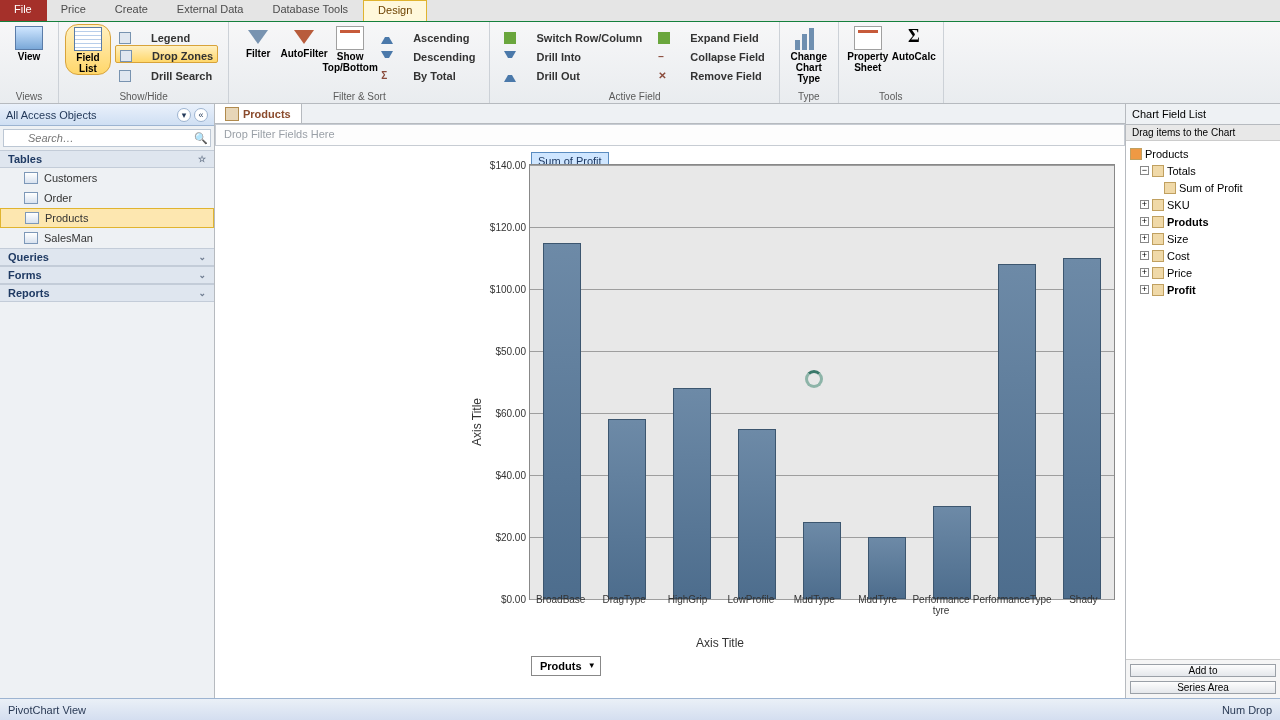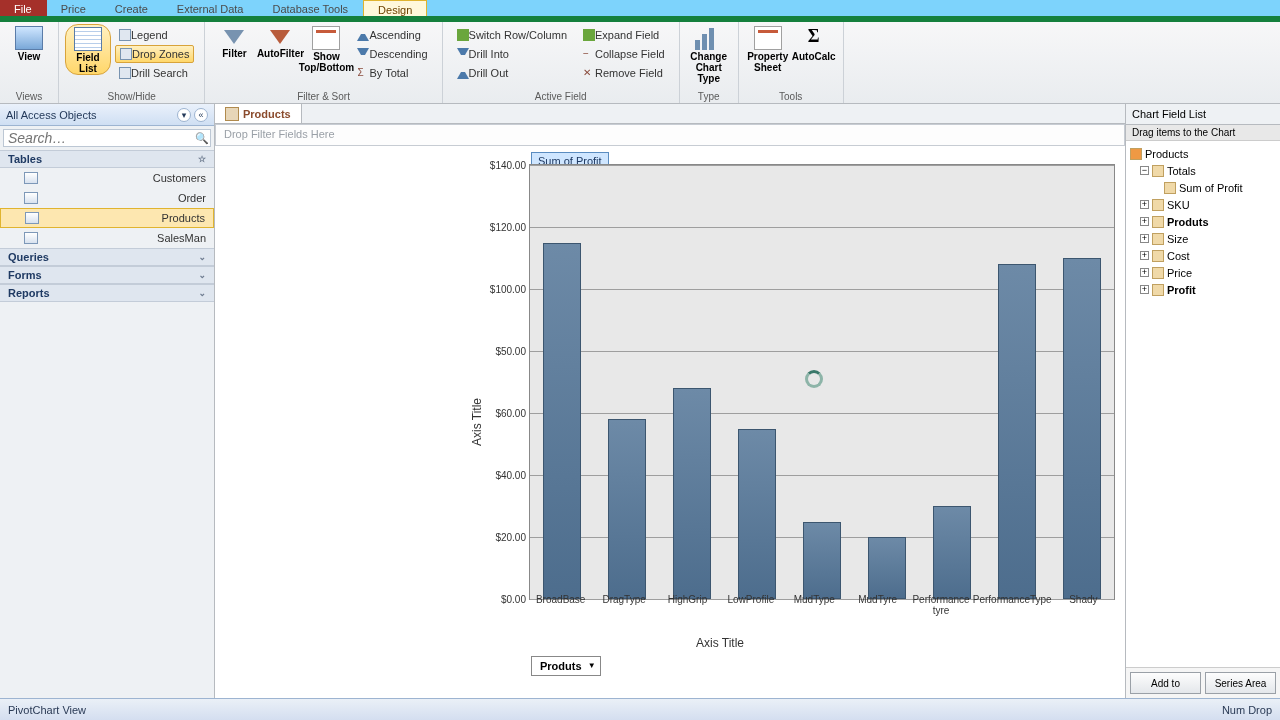--- a/index.html
+++ b/index.html
@@ -1,34 +1,34 @@
 <!DOCTYPE html>
 <html><head>
 <meta charset="utf-8">
 <style>
 * { box-sizing: border-box; margin: 0; padding: 0; font-family: "Segoe UI", Tahoma, sans-serif; font-size: 11px; }
 body { width: 1280px; height: 720px; background: #fff; overflow: hidden; }
 
 
-.tabs { display: flex; height: 22px; background: #7dd3fc; border-bottom: 6px solid #15803d; }
+.tabs { display: flex; height: 22px; background: #e5e5e5; border-bottom: 1px solid #15803d; }
 .tab { padding: 3px 14px; color: #4b4b4b; cursor: pointer; border-right: 1px solid transparent; }
 .tab.file { background: #a5302a; color: #fff; font-weight: 500; }
 .tab.ctx { background: #fff8db; border: 1px solid #e0b42f; border-bottom: none; color: #6d4200; }
 
 
 .ribbon { display: flex; height: 82px; background: linear-gradient(#f7f7f8,#e9ecef); border-bottom: 1px solid #b6babf; }
 .group { display: flex; flex-direction: column; border-right: 1px solid #ccd1d7; padding: 2px 6px 0 6px; }
 .group .row { display: flex; align-items: flex-start; flex: 1; }
 .group-label { text-align: center; font-size: 10px; color: #5a5a5a; padding: 2px 0 1px; }
 .bigbtn { display: flex; flex-direction: column; align-items: center; width: 46px; padding-top: 2px; cursor: pointer; }
 .bigbtn .ico { width: 28px; height: 24px; margin-bottom: 1px; }
 .bigbtn span { text-align: center; line-height: 11px; font-size: 10px; font-weight: bold; }
 .bigbtn.active { background: linear-gradient(#fff0c1,#ffd76a); border: 1px solid #d8a33a; border-radius: 13px; }
 .stackbtns { display: flex; flex-direction: column; gap: 1px; padding: 2px 4px; }
-.smbtn { display: flex; align-items: center; gap: 0; height: 18px; padding: 0 4px; cursor: pointer; font-size: 10px; color: #333; }
+.smbtn { display: flex; align-items: flex-end; gap: 20px; height: 18px; padding: 0 4px; cursor: pointer; font-size: 10px; color: #333; font-weight: bold; }
 .smbtn.active { background: linear-gradient(#fff0c1,#ffd76a); border: 1px solid #d8a33a; border-radius: 2px; }
 .smbtn .glyph { width: 12px; height: 12px; display: inline-block; }
 
 
 .ico-view { background: linear-gradient(#cfe6ff,#7aa8d8); border: 1px solid #5a7ca8; }
 .ico-fieldlist { background: repeating-linear-gradient(#fff,#fff 3px,#b8ceea 3px,#b8ceea 4px); border: 1px solid #5a7ca8; }
 .ico-filter { width:0; height:0; border-left:10px solid transparent; border-right:10px solid transparent; border-top:14px solid #7893b0; margin: 4px auto; }
 .ico-refresh { border: 3px solid #6aa63d; border-radius: 50%; border-top-color: transparent; width: 20px; height: 20px; }
 .ico-chart { display: flex; align-items: flex-end; gap: 2px; width: 26px; height: 22px; }
 .ico-chart i { width: 5px; background: #6f8fb0; }
@@ -41,26 +41,26 @@
 .g-clear { font-size:10px; color:#8a4b3c; }
 .g-green { width:10px;height:10px;background:#6aa63d; }
 
 
 .main { display: flex; height: 594px; }
 .nav { width: 215px; background: #eef1f4; border-right: 1px solid #b6babf; display: flex; flex-direction: column; }
 .nav-hdr { display: flex; align-items: center; height: 22px; background: linear-gradient(#eaf1fb,#cfdff3); border-bottom: 1px solid #9db4d1; padding: 0 6px; font-weight: 500; color: #243a5a; }
 .nav-hdr .sp { flex:1; }
 .nav-hdr .chev { width:14px;height:14px;border:1px solid #9db4d1;border-radius:7px;text-align:center;line-height:12px;font-size:9px;background:#fff;cursor:pointer; }
 .nav-search { display:flex; border:1px solid #bcc7d4; margin:3px; height:18px; background:#fff; }
-.nav-search input { flex:1; border:none; padding:0 4px; font-style:italic; font-size:14px; outline:none; }
+.nav-search input { flex:1; border:none; padding:0 4px; font-style:italic; font-size:11px; outline:none;margin-left:20px; }
 .nav-search .mag { width:18px; text-align:center; line-height:16px; color:#6a6a6a; cursor:pointer; }
 .nav-sect { display:flex; align-items:center; height:18px; padding:0 8px; background:#dfe6ef; color:#1f3a63; font-weight:600; border-top:1px solid #c3ccd8; border-bottom:1px solid #c3ccd8; cursor:pointer; }
 .nav-sect .sp { flex:1; }
 .nav-sect .tw { font-size:9px; color:#6e7c90; }
-.nav-item { display:flex; align-items:center; height:20px; padding:0 8px 0 24px; cursor:pointer; color:#333;justify-content:space-between; }
+.nav-item { display:flex; align-items:center; height:20px; padding:0 8px 0 24px; cursor:pointer; color:#333; }
 .nav-item.sel { background:#fde7b0; border:1px solid #e0b42f; }
 .nav-item .tico { width:14px; height:12px; background:linear-gradient(#fff,#d8e2ef); border:1px solid #7d98b8; margin-right:6px; }
 
 
 .ws { flex:1; display:flex; flex-direction:column; background:#fff; position:relative; }
 .doc-tab { display:flex; height:20px; border-bottom:1px solid #b6babf; background:#eef1f4; }
 .doc-tab .t { display:flex; align-items:center; gap:4px; padding:0 10px; background:#fff; border-right:1px solid #b6babf; font-weight:600; color:#8a4b2d; }
 .doc-tab .tico2 { width:14px;height:14px;background:#e7d6b8;border:1px solid #b08a4d; }
 .dropzone { height:22px; border:1px solid #c7ccd3; margin:0; padding:3px 8px; color:#9aa0a7; background:#fdfdfd; }
 .chart-wrap { flex:1; position:relative; background:#fff; }
@@ -82,21 +82,21 @@
 
 
 .cfl { width:155px; border-left:1px solid #b6babf; background:#f5f5f5; display:flex; flex-direction:column; }
 .cfl-hdr { padding:4px 6px; border-bottom:1px solid #b6babf; font-weight:500; background:#eef1f4; }
 .cfl-sub { padding:2px 6px; font-size:10px; background:#e8e8e8; border-bottom:1px solid #ccc; }
 .cfl-tree { flex:1; padding:4px 2px; background:#fff; overflow:auto; }
 .tn { display:flex; align-items:center; height:17px; gap:3px; cursor:pointer; }
 .tn .exp { width:9px; height:9px; border:1px solid #888; text-align:center; line-height:7px; font-size:9px; background:#fff; }
 .tn .fi { width:12px; height:12px; background:#f0d9a8; border:1px solid #c0a060; }
 .tn.bold span.lbl { font-weight:700; }
-.cfl-foot { display:flex; gap:4px; padding:4px; border-top:1px solid #ccc; }
+.cfl-foot { display:flex; gap:4px; padding:4px; border-top:1px solid #ccc;flex-direction:column; }
 .cfl-foot button { flex:1; height:22px; background:linear-gradient(#fdfdfd,#e4e7eb); border:1px solid #9aa0a7; font-size:10px; cursor:pointer; }
 
 
 .status { height:22px; background:linear-gradient(#eaf0f7,#d4def0); border-top:1px solid #9db4d1; display:flex; align-items:center; padding:0 8px; color:#2a3a55; font-size:10px; }
 .status .sp { flex:1; }
 </style>
 </head>
 <body>
 
 <div class="tabs">

